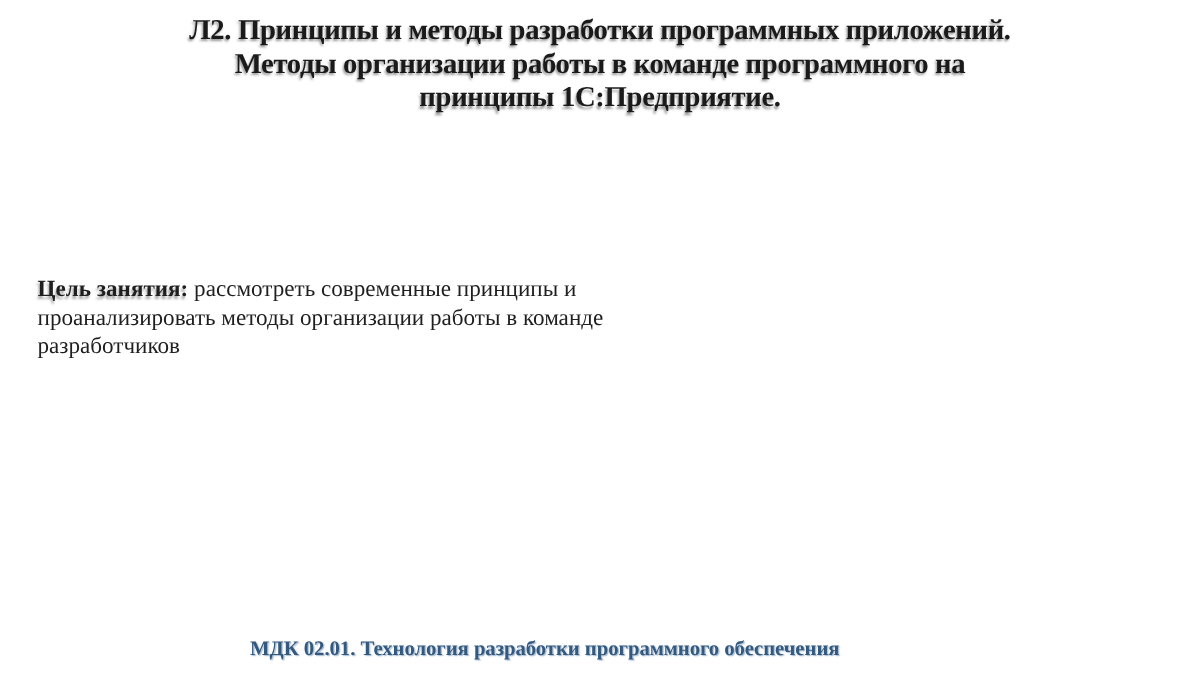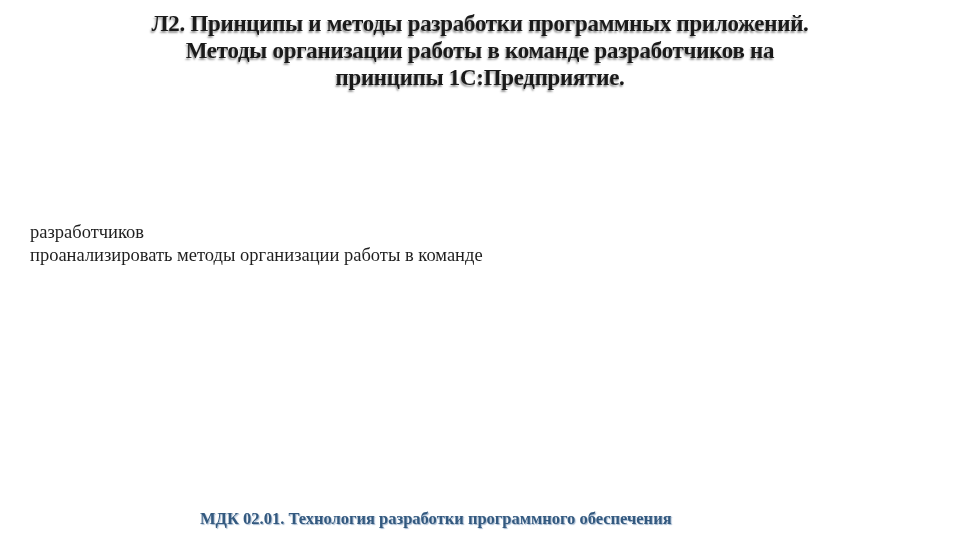--- a/index.html
+++ b/index.html
@@ -55,24 +55,25 @@
     text-shadow: 1px 1px 1px rgba(140,165,195,0.8);
   }
 </style>
 </head>
 <body>
 
 <div class="slide">
 
   <div class="slide-title">
     <div>Л2. Принципы и методы разработки программных приложений.</div>
-    <div>Методы организации работы в команде разработчиков на</div>
+    <div>Методы организации работы в команде программного на</div>
     <div>принципы 1С:Предприятие.</div>
   </div>
 
   <div class="slide-body">
+    <div><span class="body-label">Цель занятия:</span><span> рассмотреть современные принципы и</span></div>
+    <div>проанализировать методы организации работы в команде</div>
     <div>разработчиков</div>
-    <div>проанализировать методы организации работы в команде</div>
   </div>
 
   <div class="slide-footer">МДК 02.01. Технология разработки программного обеспечения</div>
 
 </div>
 
 </body></html>

